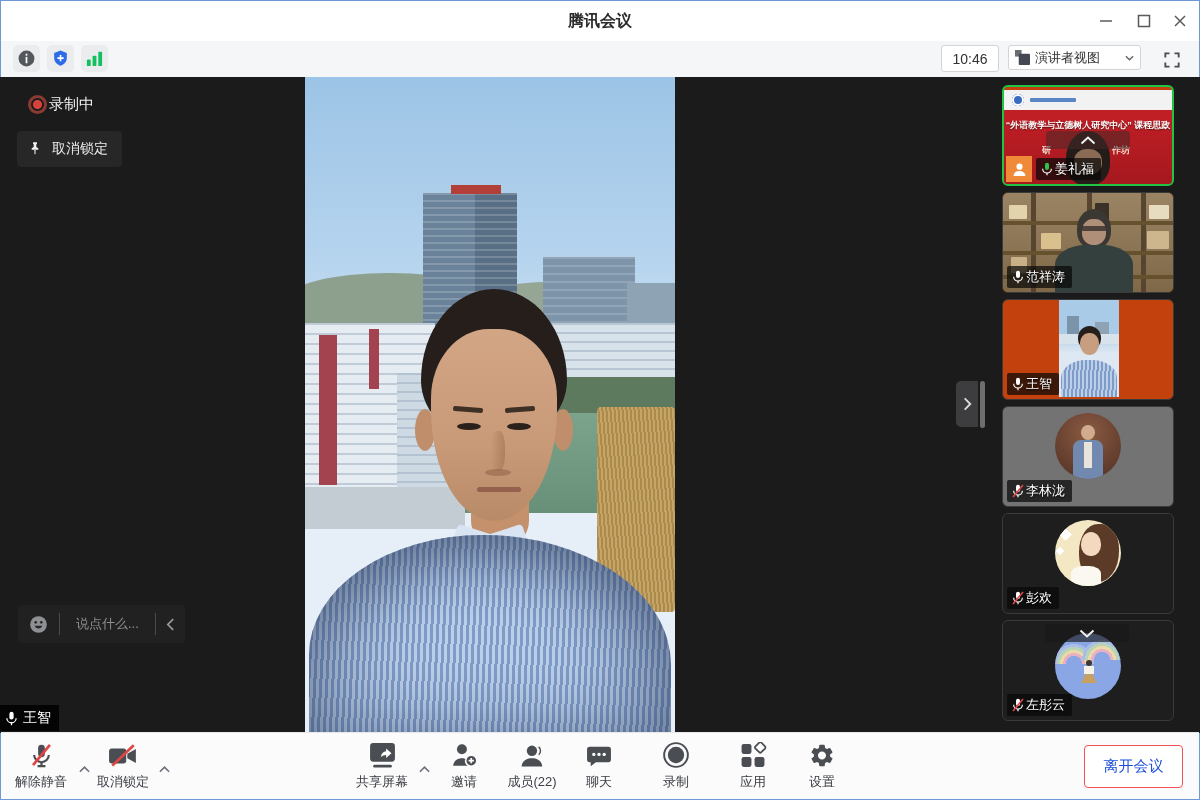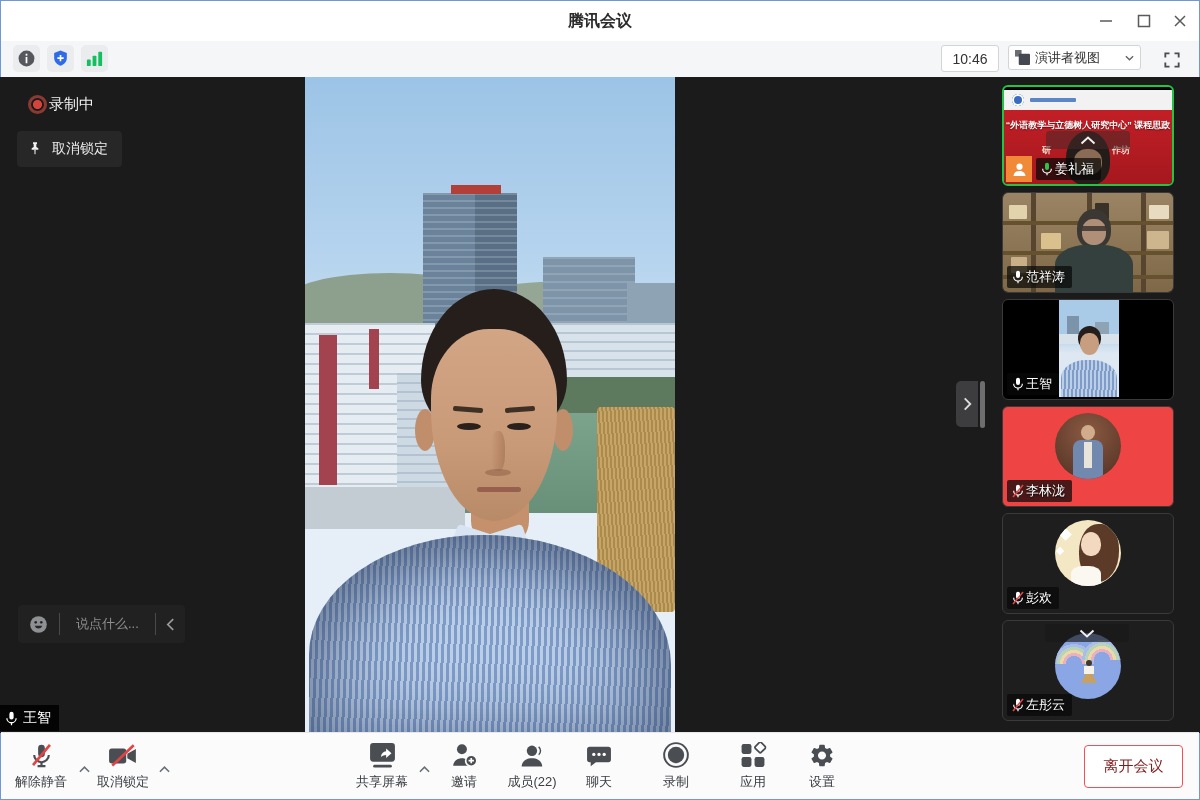--- a/index.html
+++ b/index.html
@@ -90,21 +90,21 @@
              display:flex;align-items:center;color:#8f8f8f;font-size:13px;}
   .qc-div{width:1px;height:22px;background:#4a4a4a;}
   .selfname{position:absolute;left:0;top:628px;height:26px;background:rgba(0,0,0,.85);
             display:flex;align-items:center;gap:3px;padding:0 8px 0 3px;color:#fff;font-size:14px;}
   .collapse-tab{position:absolute;left:956px;top:304px;width:22px;height:46px;background:#3d3d40;
                 border-radius:5px 0 0 5px;display:flex;align-items:center;justify-content:center;}
 
   
   .sidebar{position:absolute;top:77px;left:978px;width:222px;height:656px;background:#1b1b1b;}
   .scroll-thumb{position:absolute;left:2px;top:304px;width:5px;height:47px;background:#6e6e6e;border-radius:3px;}
-  .tile{position:absolute;left:24px;width:172px;height:101px;background:#000000;border:1px solid #3a3a3a;
+  .tile{position:absolute;left:24px;width:172px;height:101px;background:#c2410c;border:1px solid #3a3a3a;
         border-radius:6px;overflow:hidden;box-sizing:border-box;}
   .tile.active{border:2px solid #23c343;}
   .namechip{position:absolute;left:4px;bottom:4px;display:flex;align-items:center;gap:0;
             background:rgba(8,8,8,.72);border-radius:2px;padding:2px 7px 2px 3px;
             color:#fff;font-size:13px;text-shadow:0 1px 2px #000;}
   .mic-svg{display:block;}
 
   
   .slide-strip{left:0;top:3px;width:168px;height:20px;background:#f2f2f2;}
   .slide-logo{left:8px;top:7px;width:12px;height:12px;border-radius:50%;background:#3a6cc0;
@@ -159,21 +159,21 @@
   .t6-skirt{position:absolute;left:26px;top:41px;width:16px;height:9px;background:#c8a060;
             clip-path:polygon(30% 0,70% 0,100% 100%,0 100%);}
 
   
   .toolbar{position:absolute;left:1px;right:1px;bottom:1px;height:66px;background:#fbfbfc;border-top:1px solid #e8e8e8;}
   .tool{position:absolute;transform:translateX(-50%);display:flex;flex-direction:column;align-items:center;gap:4px;top:8px;}
   .tool .lbl{font-size:13px;color:#3a3d42;white-space:nowrap;}
   .tool .ico{height:28px;display:flex;align-items:flex-end;justify-content:center;}
   .caret{position:absolute;top:26px;}
   .leave-btn{position:absolute;right:16px;top:12px;width:97px;height:41px;background:#fff;border:1px solid #f25056;
-             border-radius:4px;color:#7f1d1d;font-size:15px;display:flex;align-items:center;justify-content:center;}
+             border-radius:4px;color:#1d4ed8;font-size:15px;display:flex;align-items:center;justify-content:center;}
 </style>
 </head>
 <body>
 
 <div class="app">
 
   <div class="titlebar">
     <div class="win-title">腾讯会议</div>
     <div class="win-btn" style="left:1090px;">
       <svg width="18" height="18" viewBox="0 0 18 18">
@@ -392,21 +392,21 @@
       <div class="namechip">
         <svg class="mic-svg" width="16" height="16" viewBox="0 0 24 24">
           <rect x="9" y="2.5" width="6" height="11" rx="3" fill="#fff"></rect>
           <path d="M5.5 11.5a6.5 6.5 0 0 0 13 0" fill="none" stroke="#fff" stroke-width="1.8"></path>
           <path d="M12 18v3.5" stroke="#fff" stroke-width="1.8"></path>
         </svg>
         <span>王智</span>
       </div>
     </div>
 
-    <div class="tile" style="top:329px;background:#ef4444;padding-left:32px;">
+    <div class="tile" style="top:329px;background:#737373;padding-left:32px;">
       <div class="avatar">
         <div class="t4-bg"></div>
         <div class="t4-head"></div>
         <div class="t4-shirt"></div>
         <div class="t4-tee"></div>
       </div>
       <div class="namechip">
         <svg class="mic-svg" width="16" height="16" viewBox="0 0 24 24">
           <rect x="9" y="2.5" width="6" height="11" rx="3" fill="#fff"></rect>
           <path d="M5.5 11.5a6.5 6.5 0 0 0 13 0" fill="none" stroke="#fff" stroke-width="1.8"></path>

